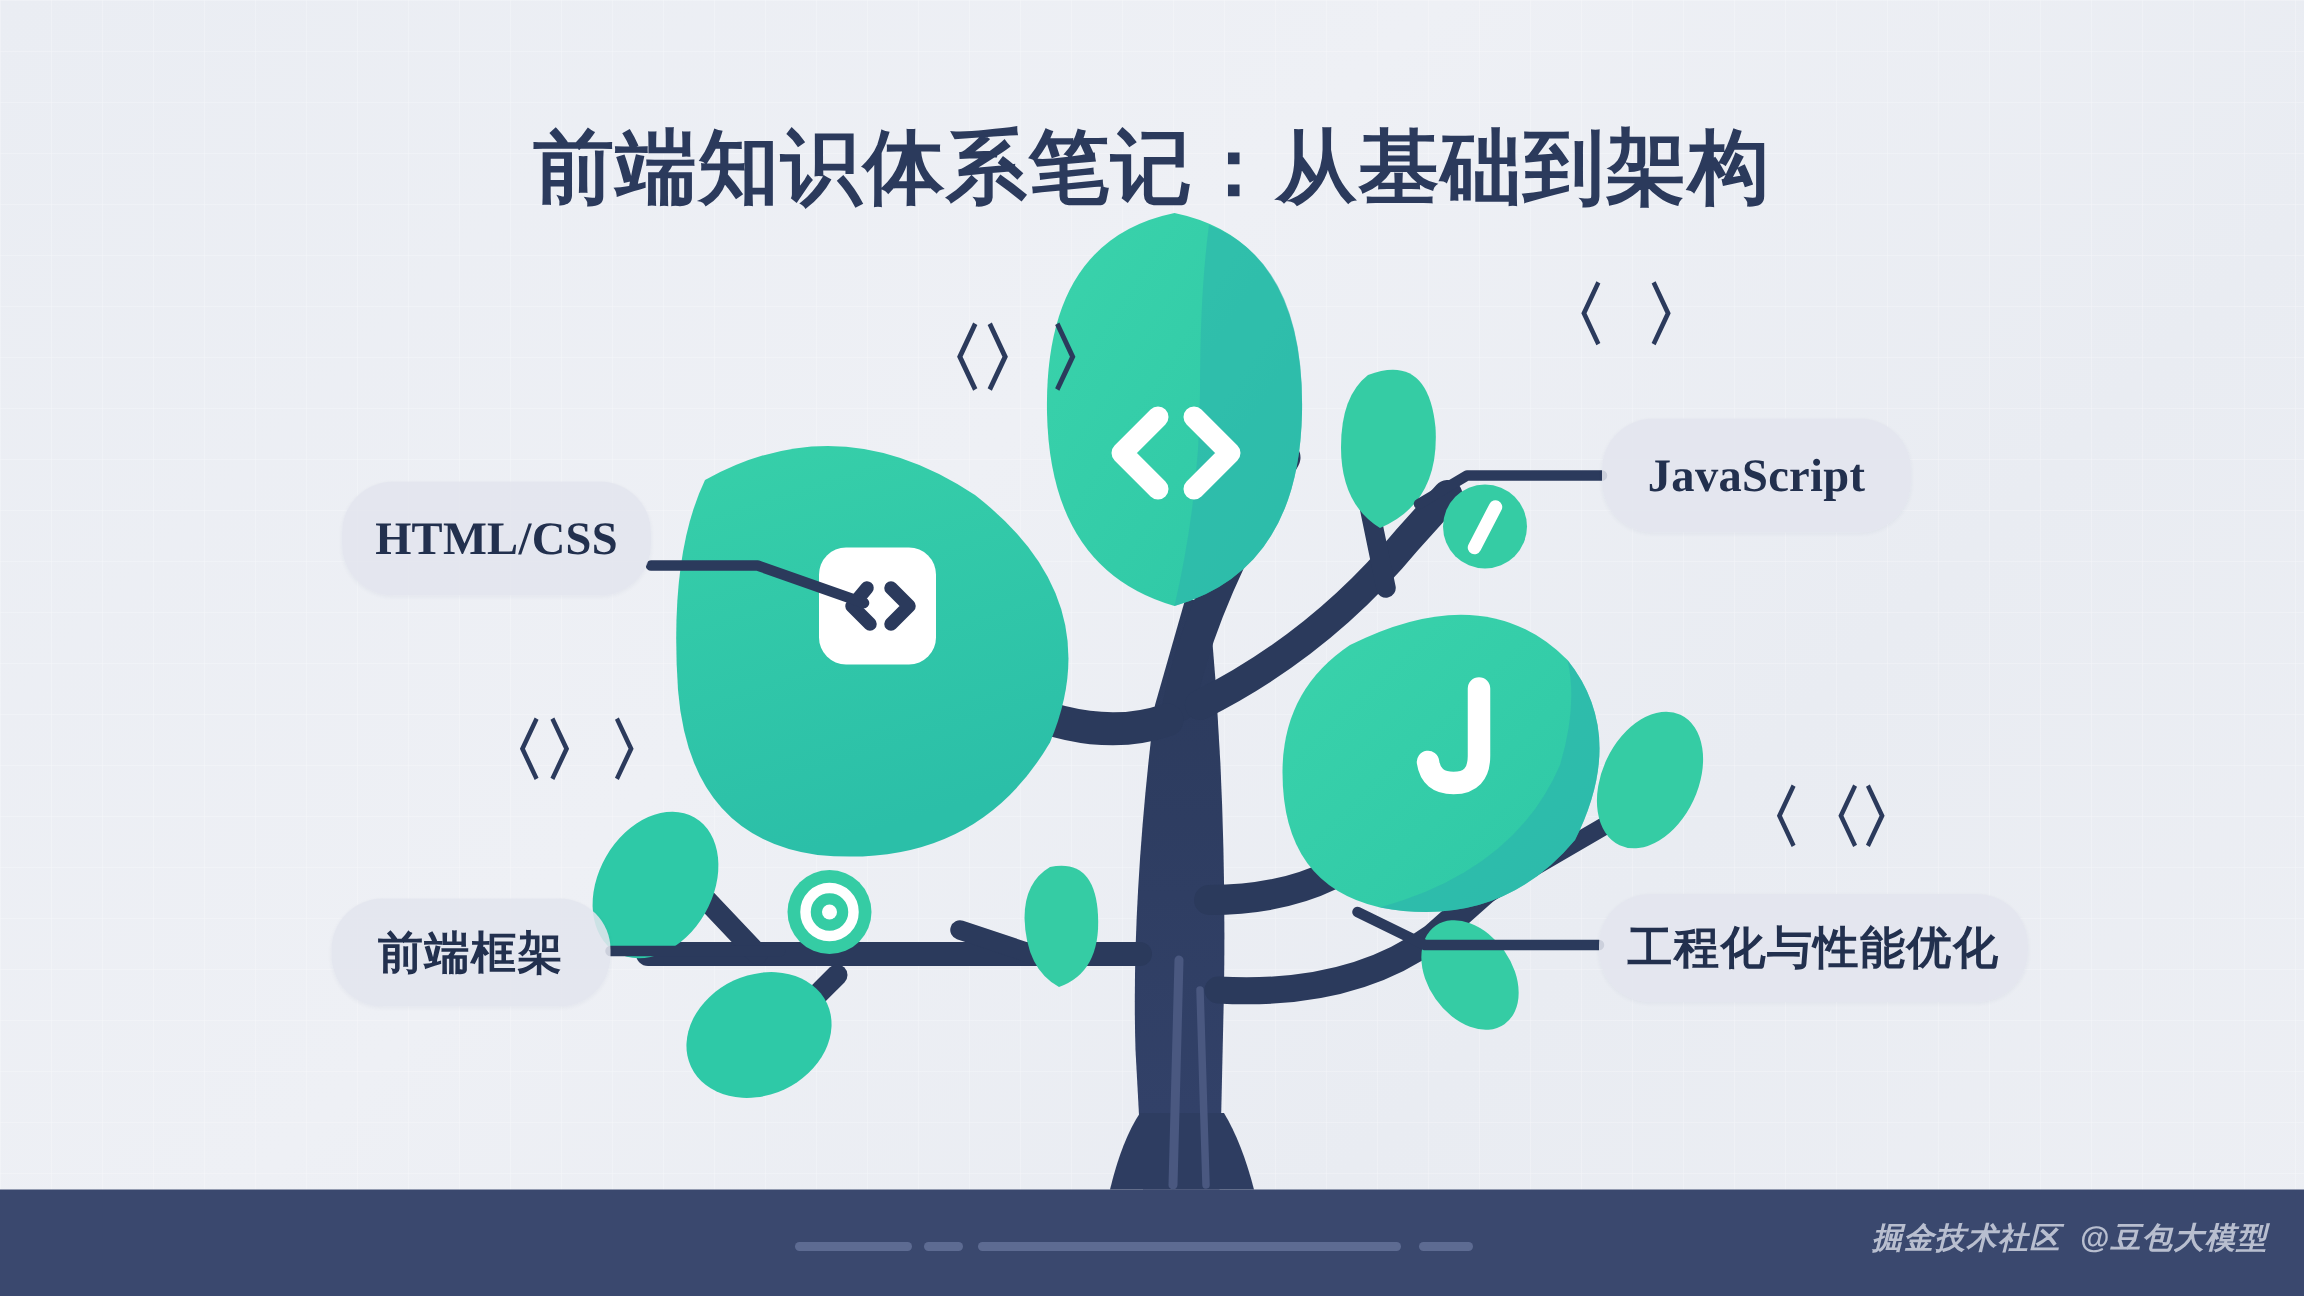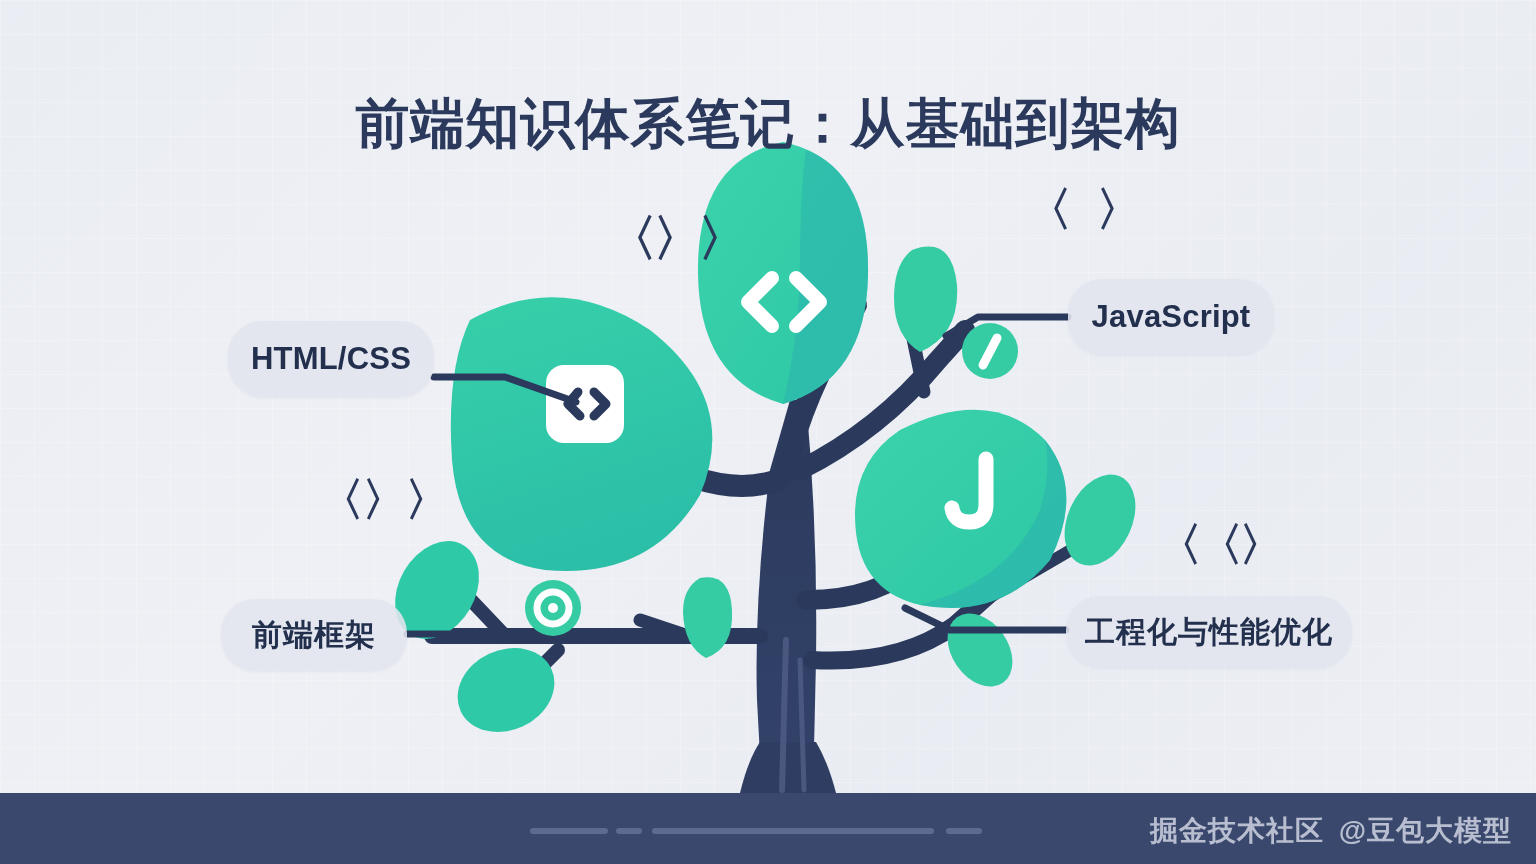--- a/index.html
+++ b/index.html
@@ -23,21 +23,21 @@
     background-image:
       linear-gradient(rgba(255,255,255,0.35) 1px, transparent 1px),
       linear-gradient(90deg, rgba(255,255,255,0.35) 1px, transparent 1px);
     background-size: 34px 34px;
     pointer-events: none;
     opacity: 0.6;
   }
 
   #title {
     position: absolute;
-    top: 52px;
+    top: 40px;
     left: 0;
     width: 100%;
     text-align: center;
     font-size: 54px;
     font-weight: bold;
     color: #2b3a5c;
     letter-spacing: 1px;
     z-index: 30;
     white-space: nowrap;
   }
@@ -57,21 +57,21 @@
     z-index: 25;
     background: rgba(226,229,238,0.88);
     border-radius: 34px;
     display: flex;
     align-items: center;
     justify-content: center;
     color: #22304e;
     font-weight: bold;
     box-shadow: 0 1px 3px rgba(40,55,90,0.05);
   }
-  .pill.latin { font-size: 31px; letter-spacing: 0.2px; }
+  .pill.latin { font-size: 31px; letter-spacing: 0.2px; font-family: Liberation Serif, serif; }
   .pill.cjk   { font-size: 30px; letter-spacing: 1px; }
 
   #pill-html   { left: 228px;  top: 321px; width: 206px; height: 76px; }
   #pill-js     { left: 1068px; top: 279px; width: 206px; height: 76px; }
   #pill-frame  { left: 221px;  top: 599px; width: 186px; height: 72px; }
   #pill-eng    { left: 1066px; top: 596px; width: 286px; height: 72px; }
 
   
   .glyph {
     position: absolute;
@@ -108,25 +108,26 @@
   #dash2 { left: 616px; width: 26px; }
   #dash3 { left: 652px; width: 282px; }
   #dash4 { left: 946px; width: 36px; }
 
   #watermark {
     position: absolute;
     right: 24px;
     top: 812px;
     z-index: 40;
     color: #c3c9d8;
-    font-size: 28px;
+    font-size: 20px;
     font-weight: bold;
     white-space: nowrap;
     letter-spacing: 1px;
     opacity: 0.92;
+    font-style: italic;
   }
   #watermark .handle { margin-left: 6px; }
 </style>
 </head>
 <body>
 
 <div id="canvas">
 
   <div id="texture"></div>
 

